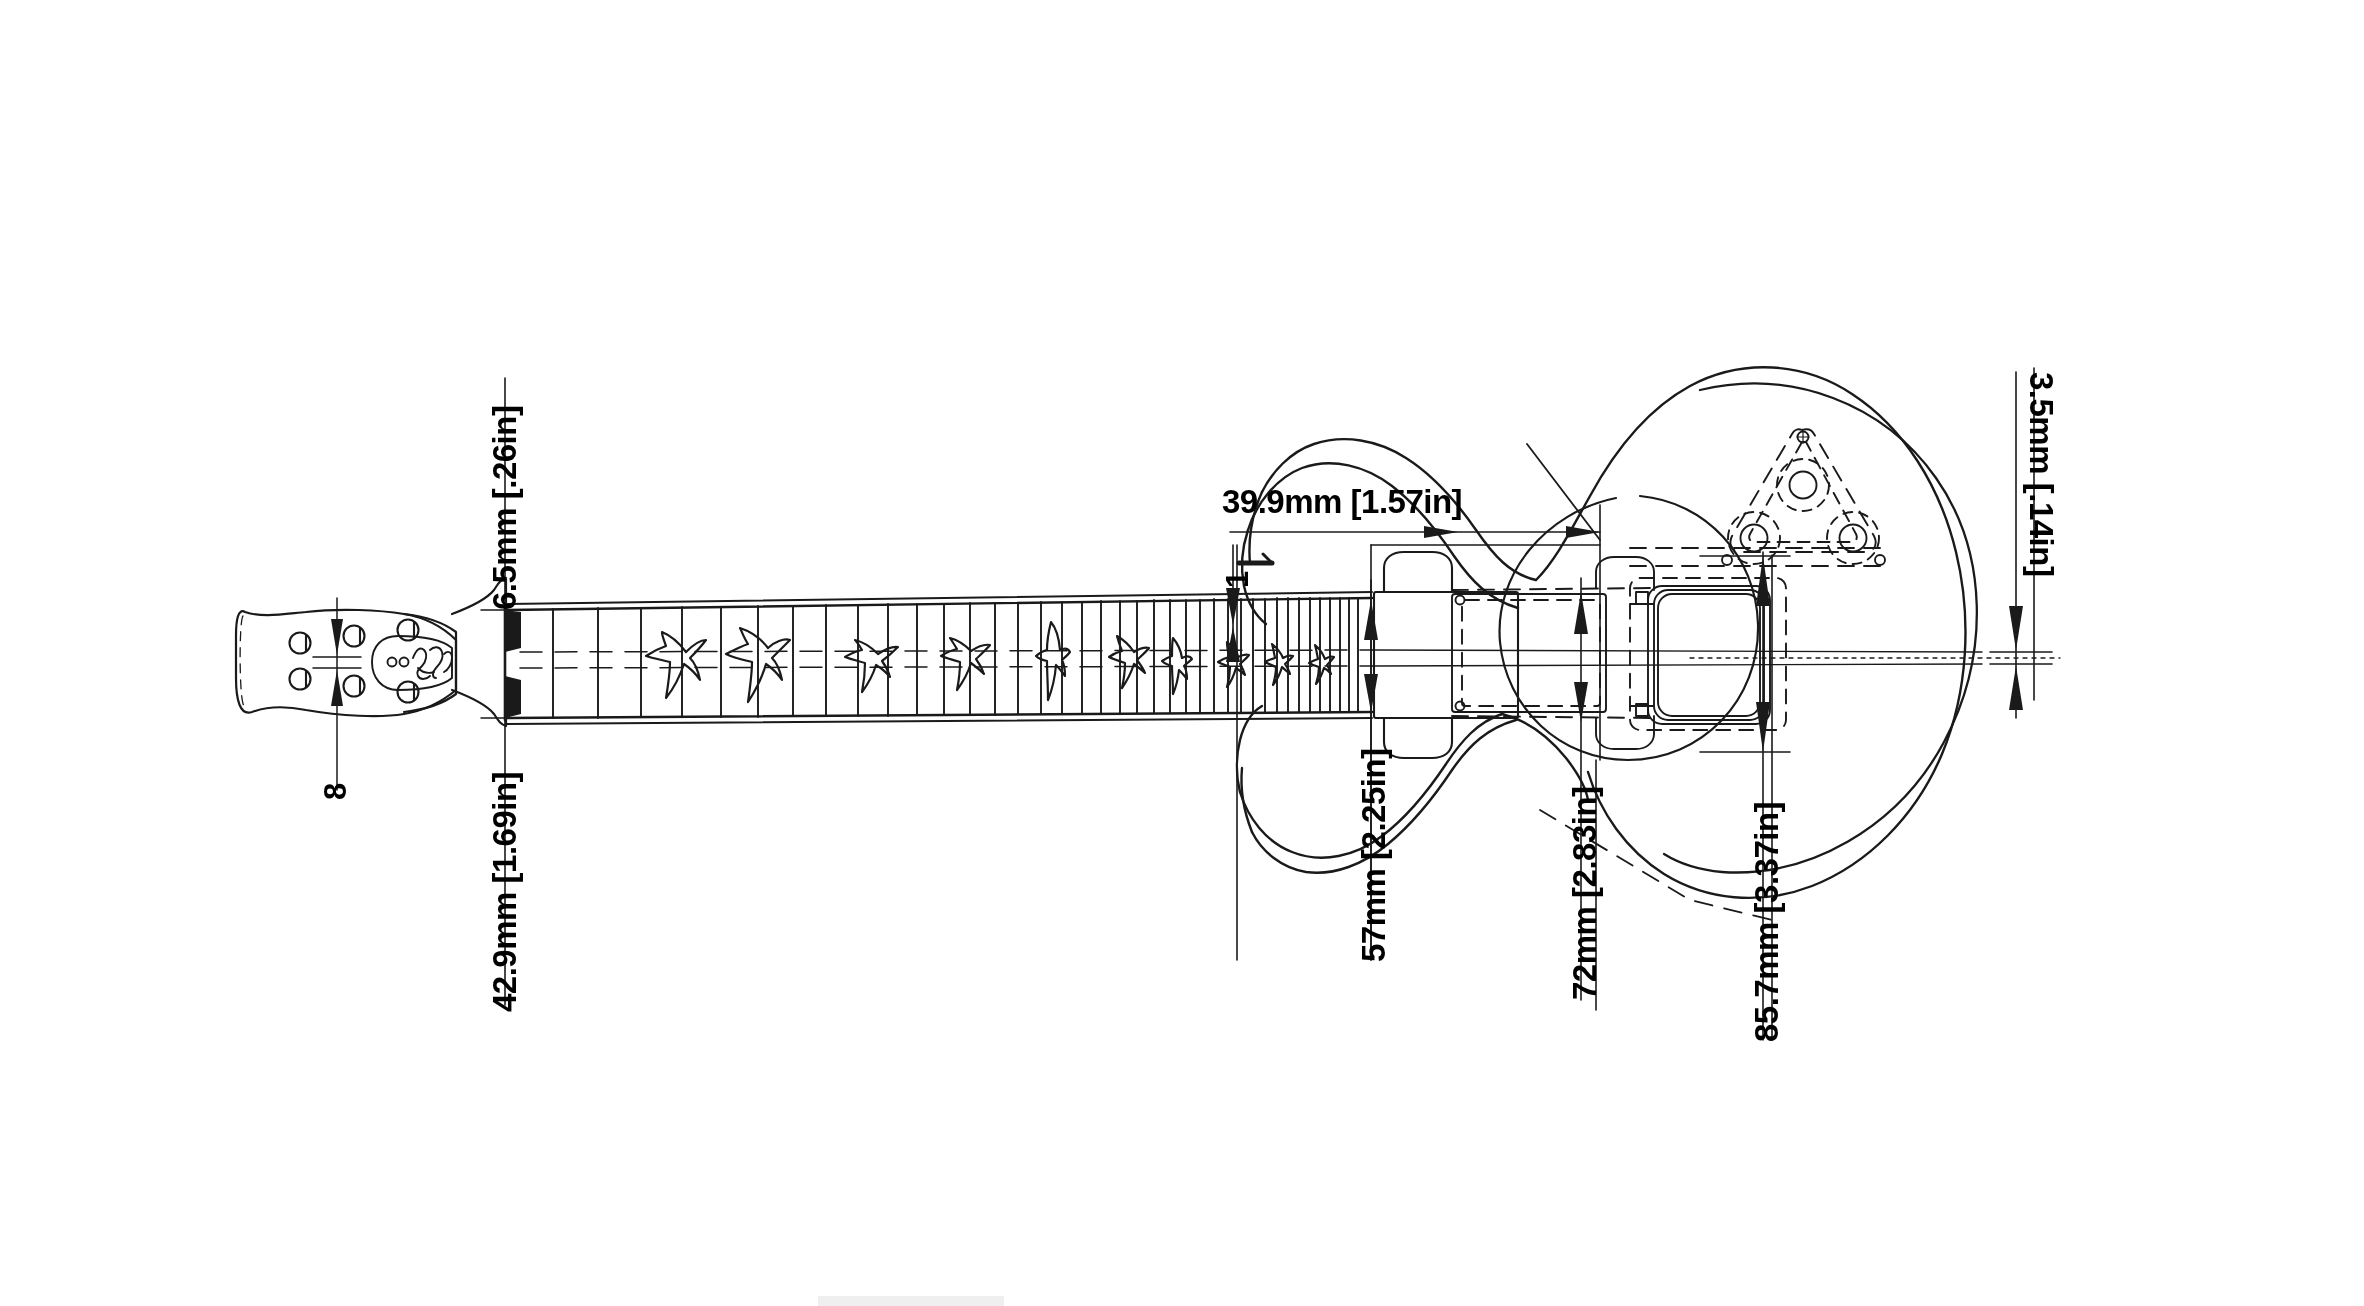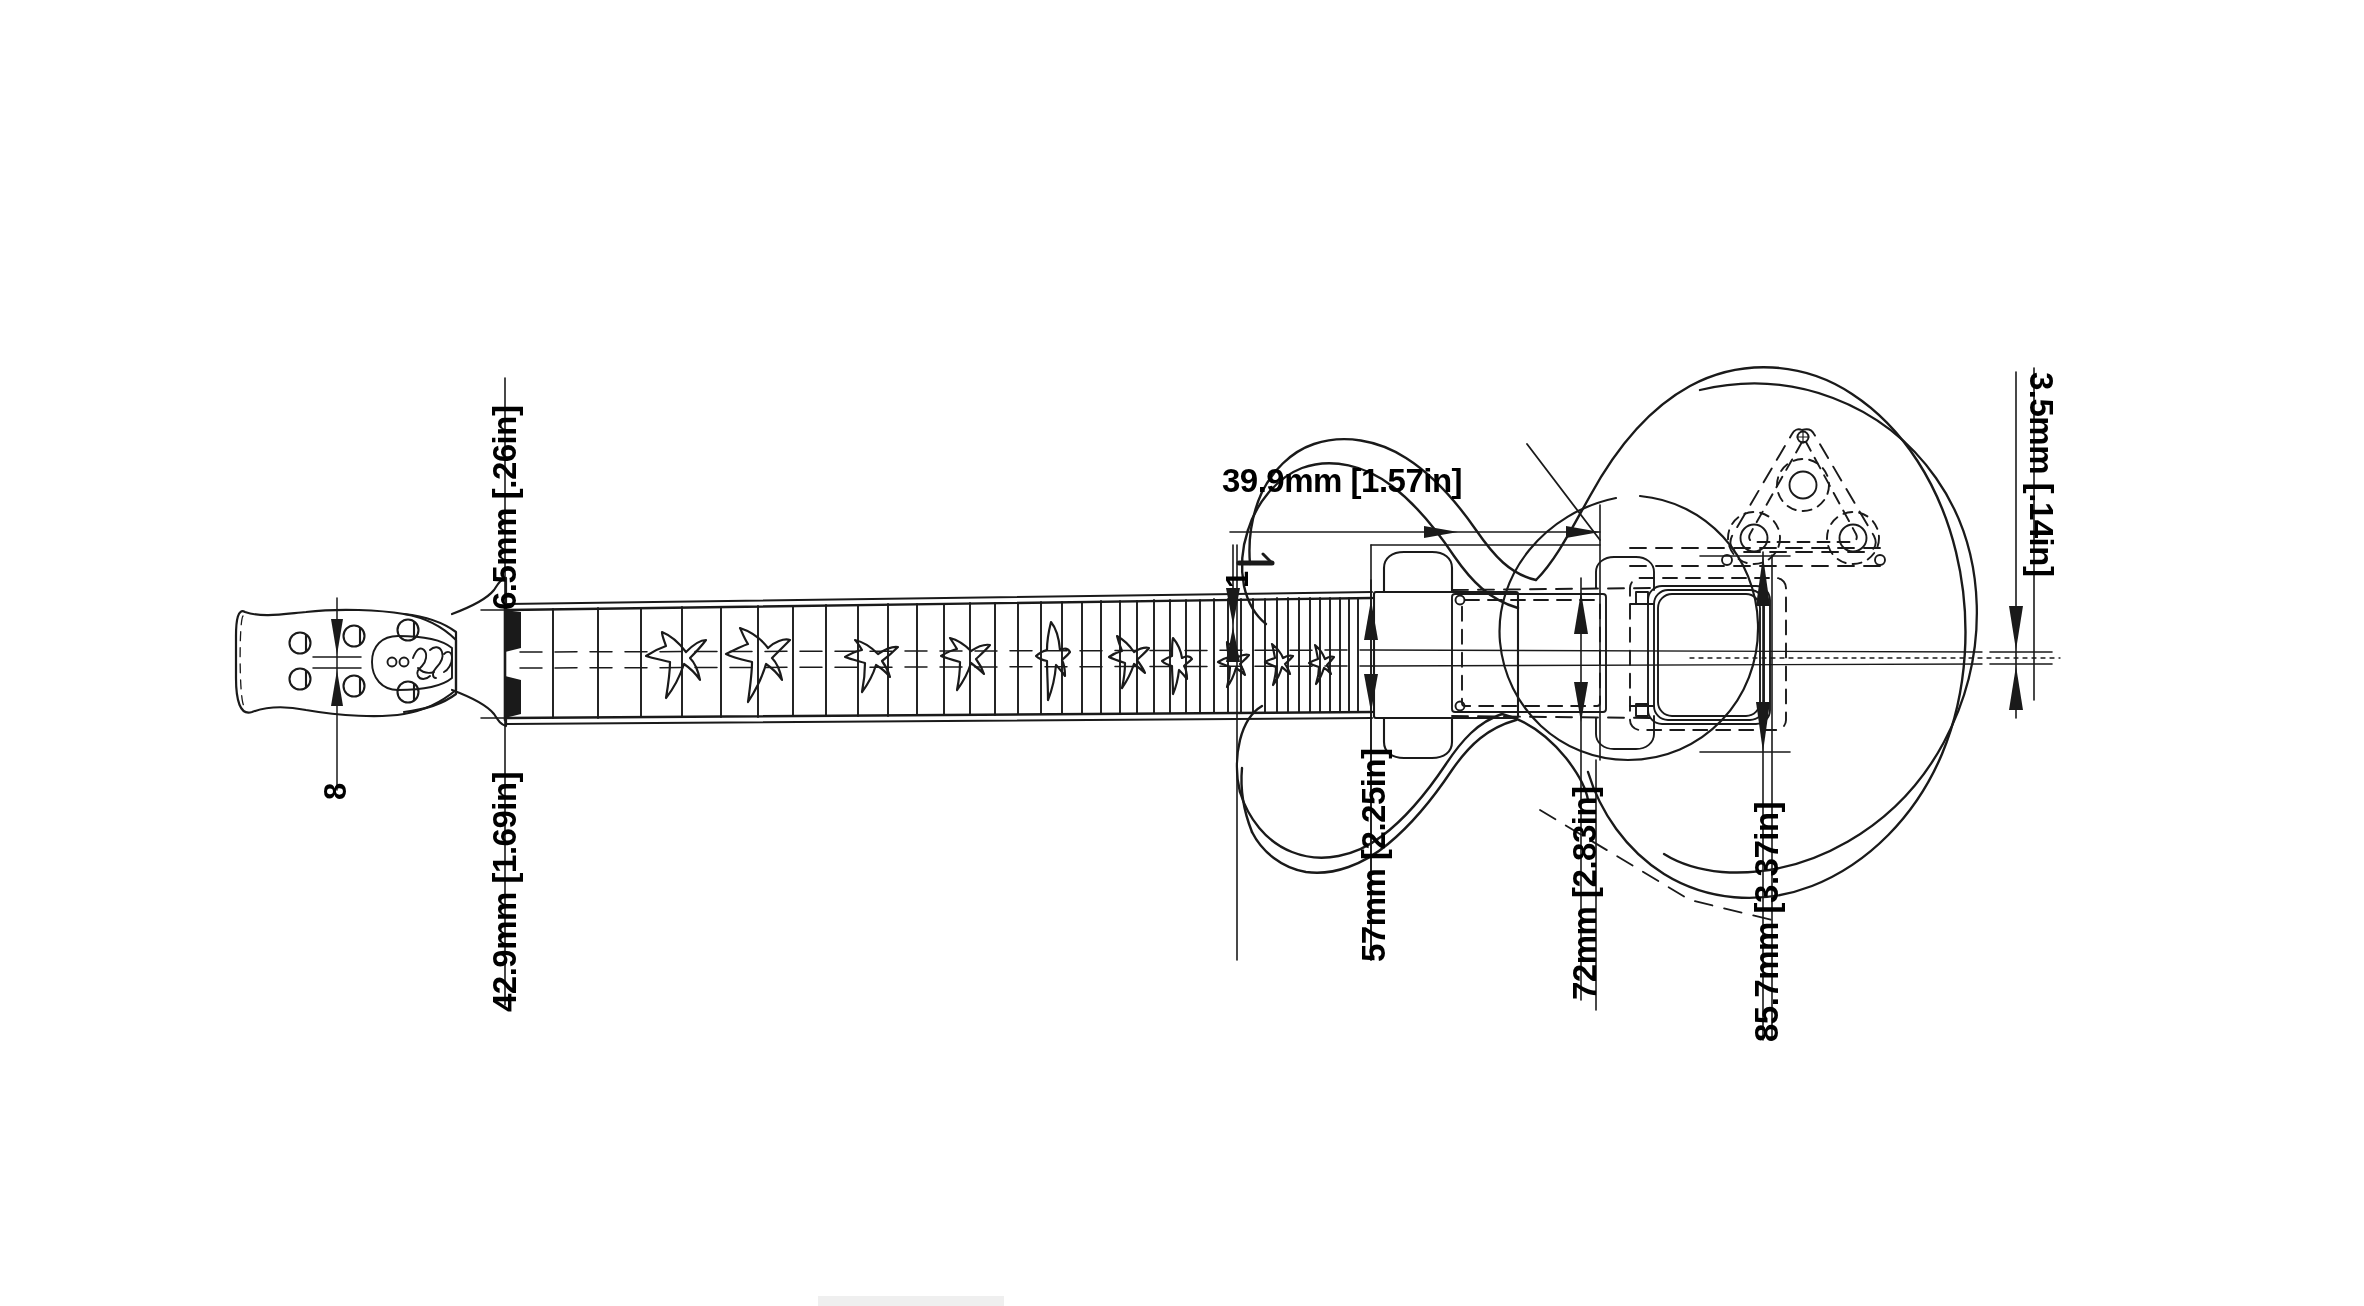--- a/index.html
+++ b/index.html
@@ -390,21 +390,21 @@
   </svg>
 
   <div class="dimlabel rot-ccw fs-med" style="left:320px; top:800px;">8</div>
 
   <div class="dimlabel rot-ccw fs-big" style="left:488px; top:610px;">6.5mm [.26in]</div>
 
   <div class="dimlabel rot-ccw fs-big" style="left:488px; top:1012px;">42.9mm [1.69in]</div>
 
   <div class="dimlabel rot-ccw fs-med" style="left:1222px; top:588px;">1</div>
 
-  <div class="dimlabel fs-big" style="left:1222px; top:464px;">39.9mm [1.57in]</div>
+  <div class="dimlabel fs-big" style="left:1222px; top:485px;">39.9mm [1.57in]</div>
 
   <div class="dimlabel rot-ccw fs-big" style="left:1357px; top:962px;">57mm [2.25in]</div>
 
   <div class="dimlabel rot-ccw fs-big" style="left:1568px; top:1000px;">72mm [2.83in]</div>
 
   <div class="dimlabel rot-ccw fs-big" style="left:1750px; top:1042px;">85.7mm [3.37in]</div>
 
   <div class="dimlabel rot-cw fs-big" style="left:2058px; top:372px;">3.5mm [.14in]</div>
 
   <div class="bottom-strip"></div>

